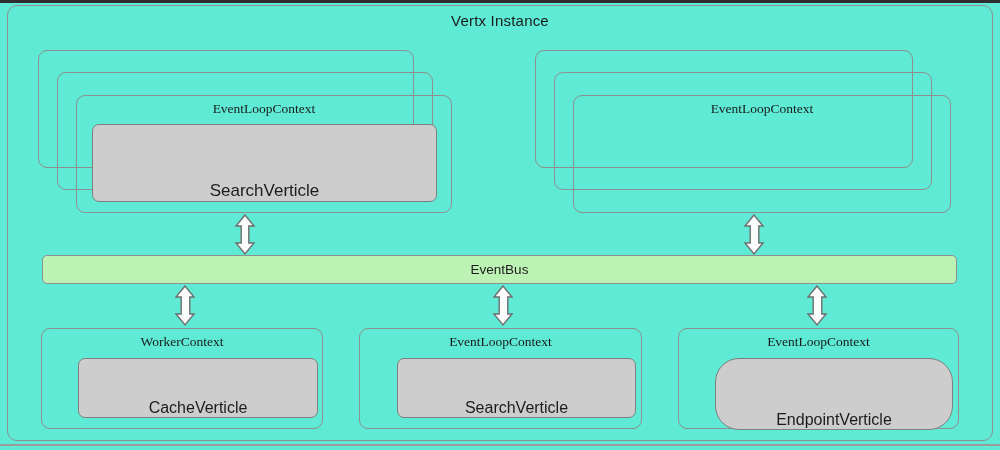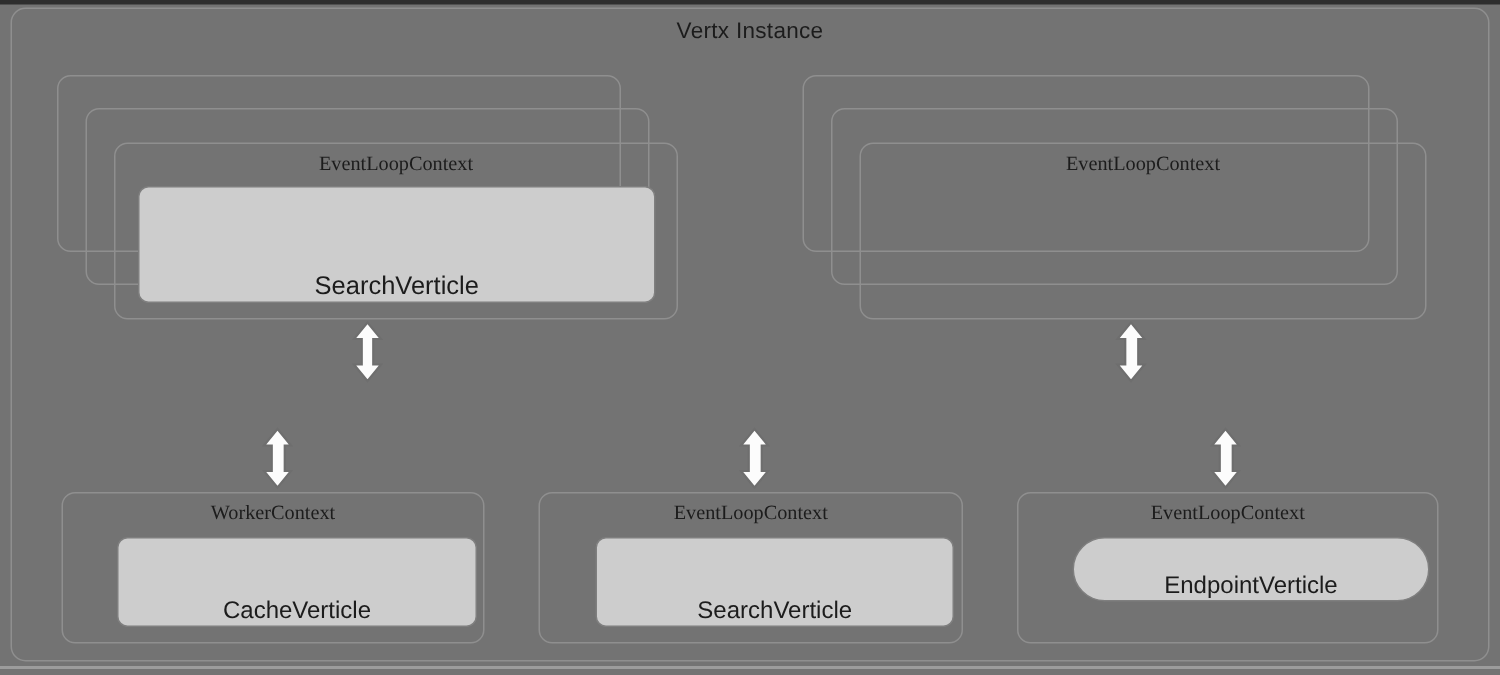--- a/index.html
+++ b/index.html
@@ -1,20 +1,20 @@
 <!DOCTYPE html>
 <html style="--verticle-fill: #cdcdcd; --verticle-border: #7f7f7f; --context-border: #8f8f8f; --eventbus-fill: #bdf2b5; --eventbus-border: #8f8f8f; --arrow-stroke: #6e6e6e; --text: #1c1c1c;"><head>
 <meta charset="utf-8">
 <style>
   html, body { margin: 0; padding: 0; background: #ffffff; }
   .canvas {
     position: relative;
     width: 1000px;
     height: 450px;
-    background: #737373;
+    background: #5eead4;
     font-family: "Liberation Sans", sans-serif;
     color: var(--text, #1c1c1c);
     overflow: hidden;
   }
   .edge-line { position: absolute; left: 0; width: 1000px; }
   .edge-line.top    { top: 0;     height: 3px; background: #2e2e2e; }
   .edge-line.bottom { top: 444px; height: 2px; background: #9c9c9c; }
 
   .outer-box {
     position: absolute;
@@ -103,36 +103,39 @@
   <div class="ctx-label" style="left:76px; top:101px; width:376px;">EventLoopContext</div>
   <div class="verticle-box big" style="left:92px; top:124px; width:345px; height:78px;">
     <span>SearchVerticle</span>
   </div>
 
   <div class="ctx-box" style="left:535px; top:50px; width:378px; height:118px;"></div>
   <div class="ctx-box" style="left:554px; top:72px; width:378px; height:118px;"></div>
   <div class="ctx-box" style="left:573px; top:95px; width:378px; height:118px;"></div>
   <div class="ctx-label" style="left:573px; top:101px; width:378px;">EventLoopContext</div>
 
+  <div class="eventbus">
+    <span>EventBus</span>
+  </div>
 
   <div class="ctx-box" style="left:41px; top:328px; width:282px; height:101px;"></div>
   <div class="ctx-label" style="left:41px; top:334px; width:282px;">WorkerContext</div>
   <div class="verticle-box small" style="left:62px; top:358px; width:240px; height:60px;">
     <span>CacheVerticle</span>
   </div>
 
   <div class="ctx-box" style="left:359px; top:328px; width:283px; height:101px;"></div>
   <div class="ctx-label" style="left:359px; top:334px; width:283px;">EventLoopContext</div>
   <div class="verticle-box small" style="left:381px; top:358px; width:239px; height:60px;">
     <span>SearchVerticle</span>
   </div>
 
   <div class="ctx-box" style="left:678px; top:328px; width:281px; height:101px;"></div>
   <div class="ctx-label" style="left:678px; top:334px; width:281px;">EventLoopContext</div>
-  <div class="verticle-box small" style="left:699px; top:358px; width:238px; height:43px;border-radius:24px;">
+  <div class="verticle-box small" style="left:699px; top:358px; width:238px; height:72px;border-radius:24px;">
     <span>EndpointVerticle</span>
   </div>
 
   <svg class="arrow-layer" viewBox="0 0 1000 450">
     <path d="M245 215 L236 226 L241.2 226 L241.2 243 L236 243 L245 254 L254 243 L248.8 243 L248.8 226 L254 226 Z"></path>
     <path d="M754 215 L745 226 L750.2 226 L750.2 243 L745 243 L754 254 L763 243 L758.8 243 L758.8 226 L763 226 Z"></path>
     <path d="M185 286 L176 297 L181.2 297 L181.2 314 L176 314 L185 325 L194 314 L189.8 314 L189.8 297 L194 297 Z"></path>
     <path d="M503 286 L494 297 L499.2 297 L499.2 314 L494 314 L503 325 L512 314 L507.8 314 L507.8 297 L512 297 Z"></path>
     <path d="M817 286 L808 297 L813.2 297 L813.2 314 L808 314 L817 325 L826 314 L821.8 314 L821.8 297 L826 297 Z"></path>
   </svg>

